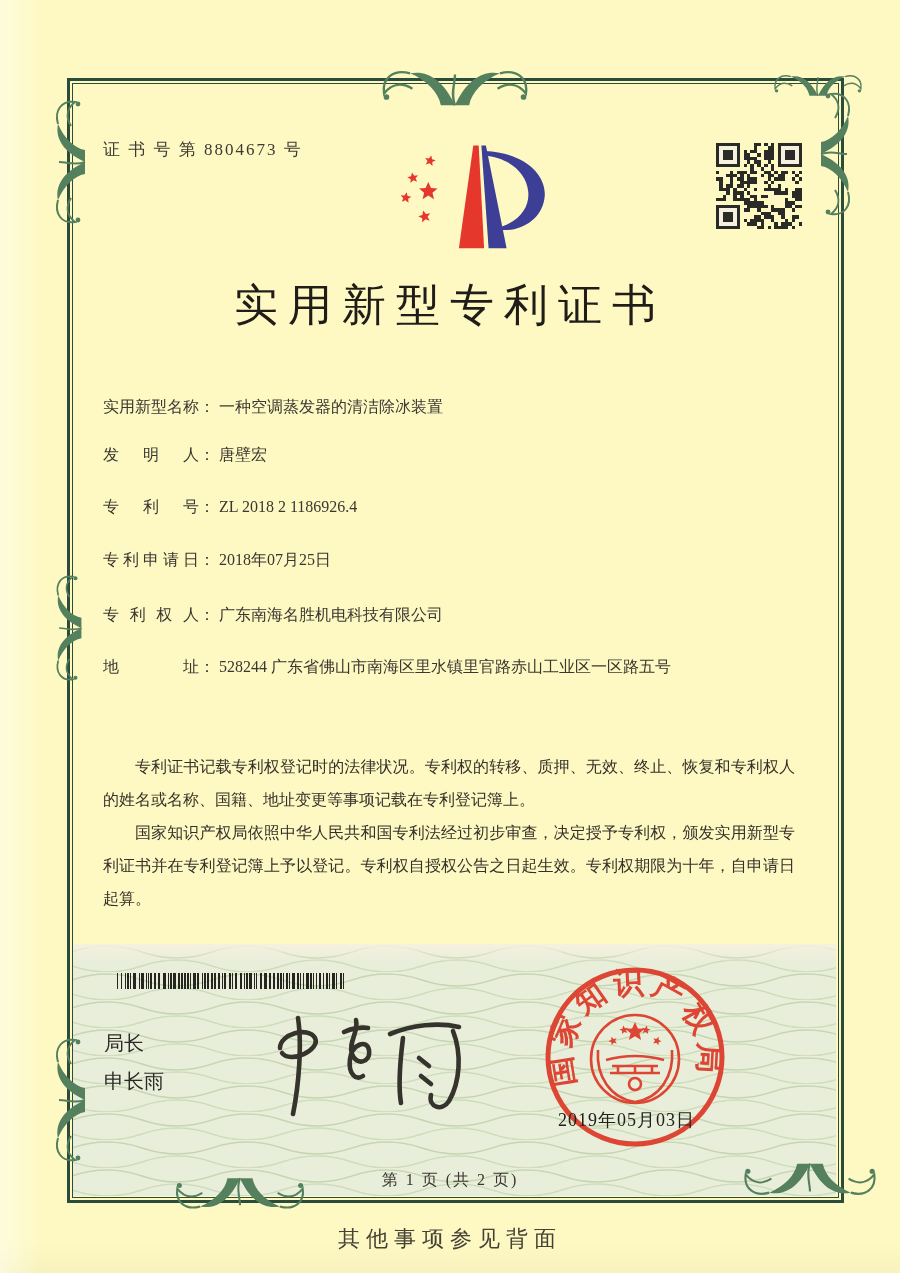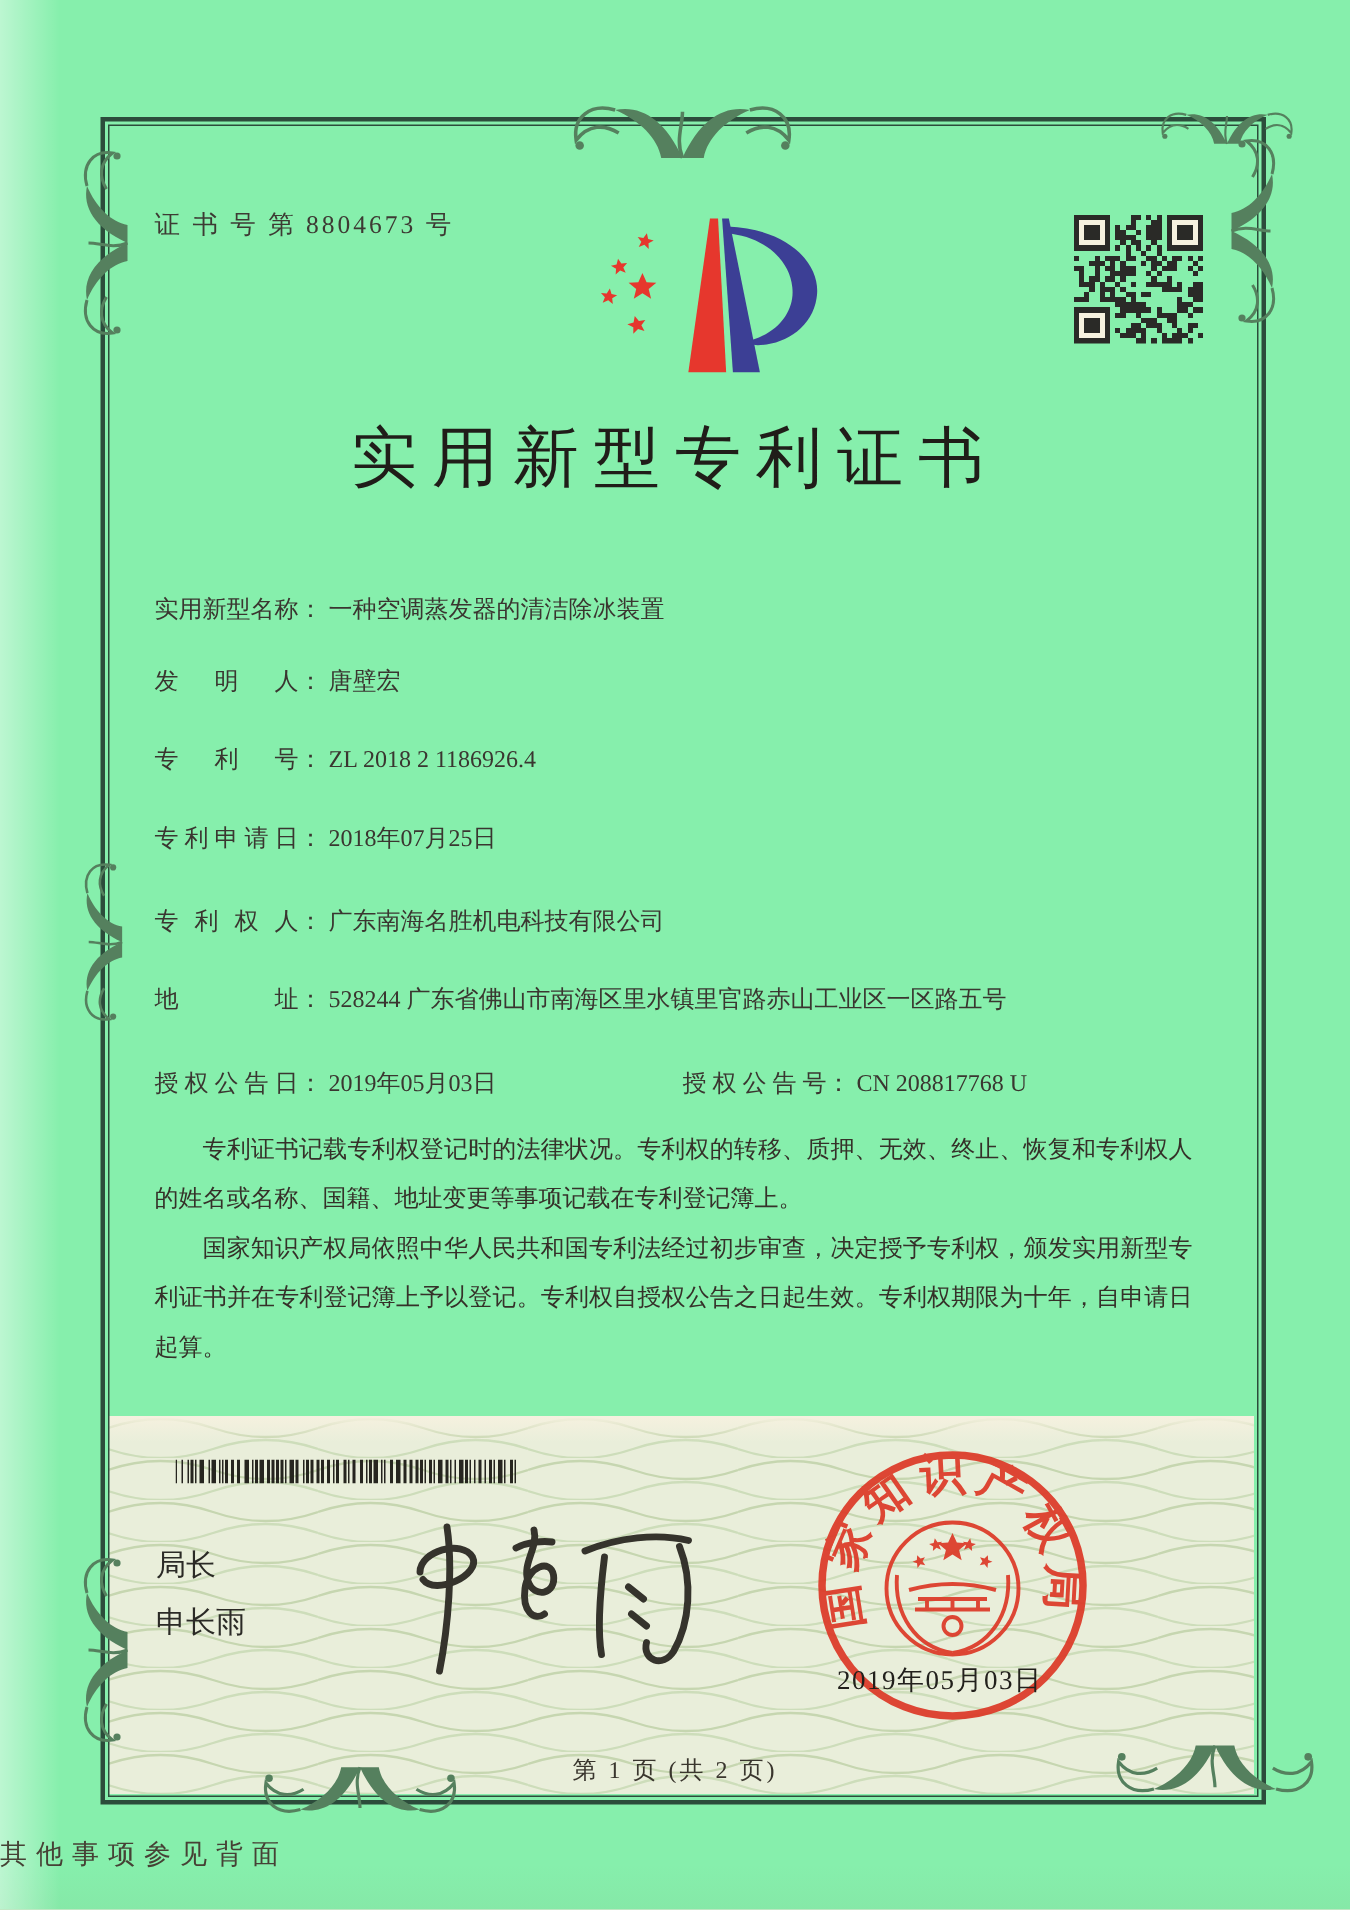--- a/index.html
+++ b/index.html
@@ -1,17 +1,17 @@
 <!DOCTYPE html>
 <html><head>
 <meta charset="utf-8">
 <style>
   html,body{margin:0;padding:0;background:#e8e4d4;}
   .page{position:relative;width:900px;height:1273px;margin:0 auto;overflow:hidden;
-        background:#86efac;
+        background:#fef9c3;
         font-family:"Liberation Serif","DejaVu Serif",serif;color:#3a3732;}
   .page::after{content:"";position:absolute;inset:0;pointer-events:none;
         background:linear-gradient(90deg,rgba(255,255,255,.45),rgba(0,0,0,0) 40px),
                    linear-gradient(0deg,rgba(120,110,80,.05),rgba(0,0,0,0) 30px);}
   
   .frame{position:absolute;left:67px;top:78px;width:771px;height:1119px;
          border:3px solid #2c4c3b;z-index:2;pointer-events:none;}
   .frame .innerline{position:absolute;inset:2px;border:1px solid #2c4c3b;}
   .ornament{position:absolute;z-index:3;color:#55805e;pointer-events:none;}
   
@@ -43,22 +43,22 @@
   .signame{position:absolute;left:104px;top:1068px;font-size:20px;z-index:4;
             font-family:"Liberation Sans","DejaVu Sans",sans-serif;color:#2b2a26;}
   .sig{position:absolute;left:252px;top:1002px;width:235px;height:118px;z-index:4;}
   
   .seal{position:absolute;left:540px;top:962px;width:190px;height:190px;z-index:5;opacity:.93;}
   .sealdate{position:absolute;left:558px;top:1108px;font-size:18px;letter-spacing:1px;
             color:#22201c;z-index:6;}
   
   .pageinfo{position:absolute;left:0;top:1170px;width:100%;text-align:center;
             font-size:16px;letter-spacing:2px;color:#3a362e;z-index:4;}
-  .backnote{position:absolute;left:0;top:1224px;width:100%;
-            font-size:18px;letter-spacing:6px;color:#464135;z-index:4;}
+  .backnote{position:absolute;left:0;top:1224px;width:100%;text-align:center;
+            font-size:22px;letter-spacing:6px;color:#464135;z-index:4;}
 </style>
 </head>
 <body>
 
 <div class="page">
 
   <svg width="0" height="0" style="position:absolute" aria-hidden="true">
     <defs>
       <polygon id="star5" points="0,-10 2.9,-3.6 9.8,-3.2 4.4,1.3 6.1,8.1 0,4.3 -6.1,8.1 -4.4,1.3 -9.8,-3.2 -2.9,-3.6"></polygon>
       <g id="fl">
@@ -353,26 +353,20 @@
     <span class="flabel">专利申请日</span><span>：</span><span class="fval">2018年07月25日</span>
   </div>
   <div class="frow" style="top:604px">
     <span class="flabel">专利权人</span><span>：</span><span class="fval">广东南海名胜机电科技有限公司</span>
   </div>
   <div class="frow addr" style="top:656px">
     <span class="flabel">地址</span>
       <span>：</span>
       <span class="addrval">528244 广东省佛山市南海区里水镇里官路赤山工业区一区路五号</span>
   </div>
-  <div class="frow" style="top:712px">
-    <span class="flabel">授权公告日</span><span>：</span><span class="fval">2019年05月03日</span>
-    <span class="g2">
-      <span class="flabel">授权公告号</span><span>：</span><span class="fval">CN 208817768 U</span>
-    </span>
-  </div>
 
   <div class="bodytext">
     <p>专利证书记载专利权登记时的法律状况。专利权的转移、质押、无效、终止、恢复和专利权人的姓名或名称、国籍、地址变更等事项记载在专利登记簿上。</p>
     <p>国家知识产权局依照中华人民共和国专利法经过初步审查，决定授予专利权，颁发实用新型专利证书并在专利登记簿上予以登记。专利权自授权公告之日起生效。专利权期限为十年，自申请日起算。</p>
   </div>
 
   <svg class="waveband" viewBox="0 0 764 252" preserveAspectRatio="none">
     <defs>
       <pattern id="wv" width="140" height="28" patternUnits="userSpaceOnUse">
         <path d="M0,8 Q35,-4 70,8 T140,8" fill="none" stroke="#c6d6b0" stroke-width="1.5"></path>

